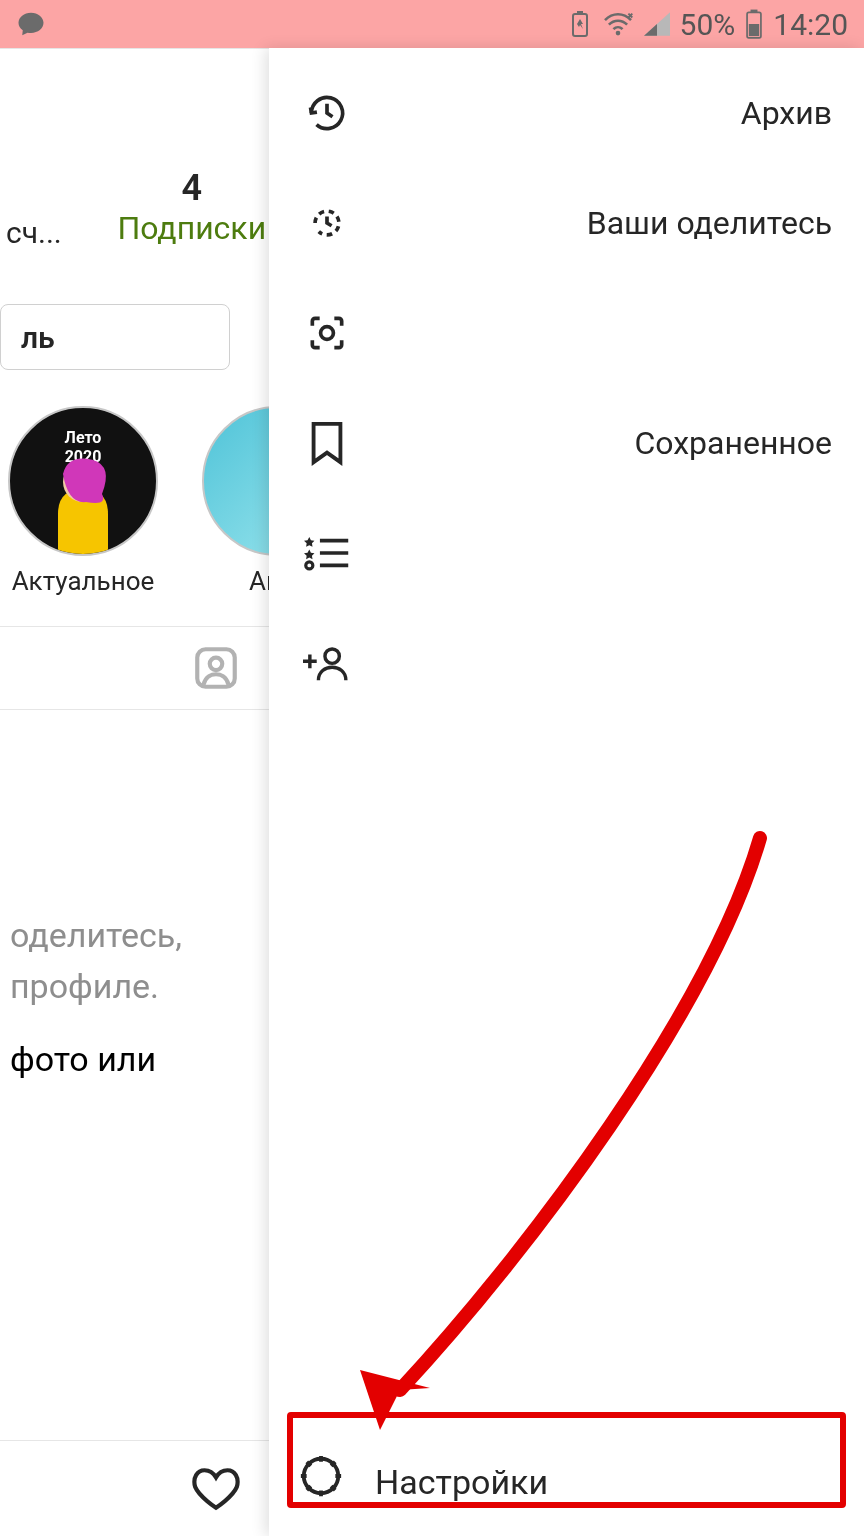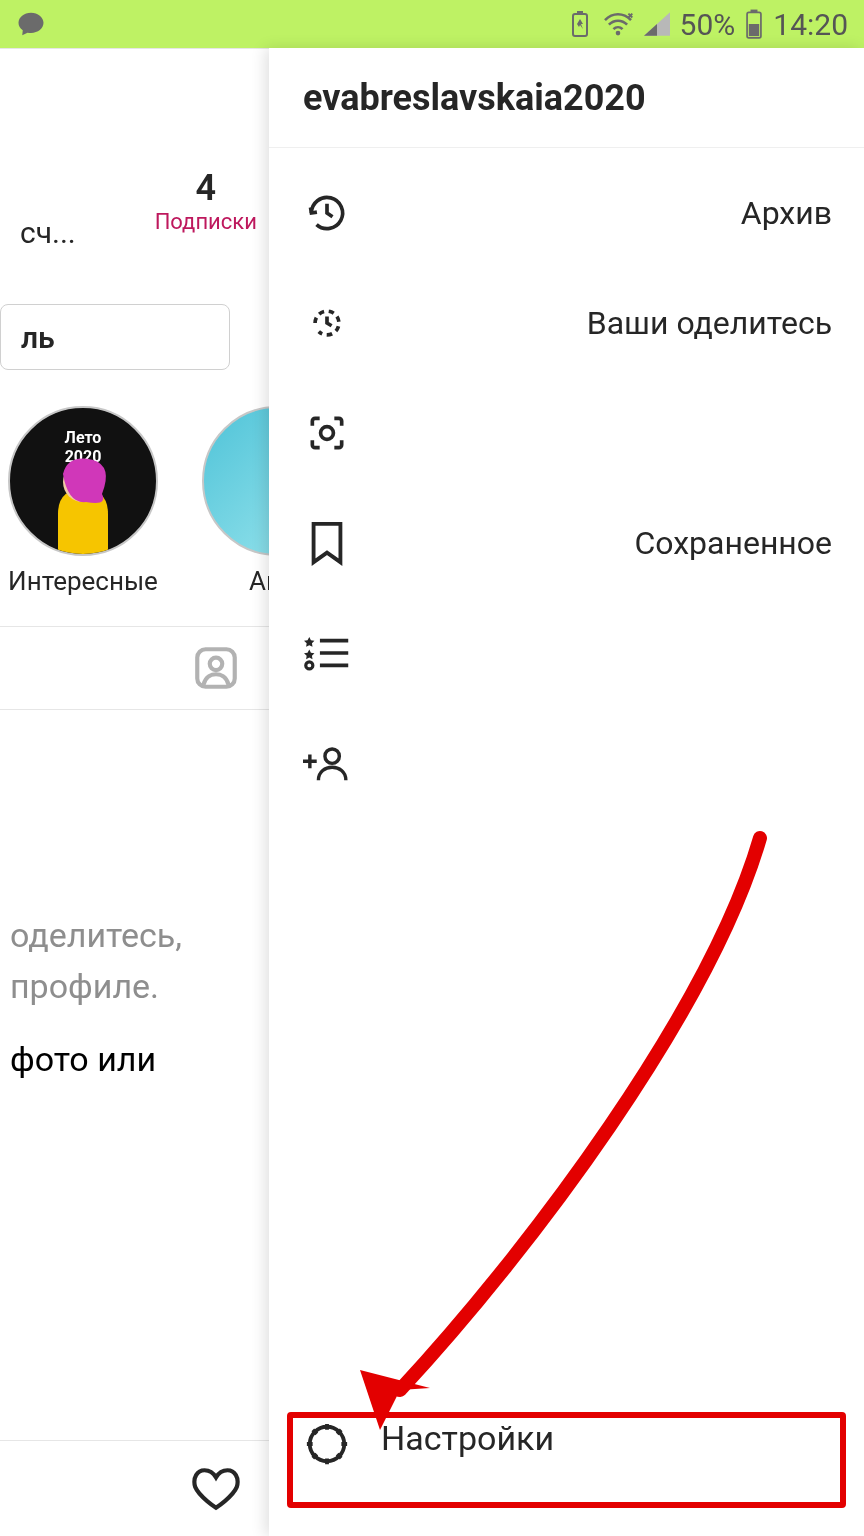--- a/index.html
+++ b/index.html
@@ -1,21 +1,21 @@
 <!DOCTYPE html>
 <html><head>
 <meta charset="utf-8">
 <style>
   * { box-sizing: border-box; margin: 0; padding: 0; }
   html, body { width: 864px; height: 1536px; font-family: -apple-system, "Segoe UI", Roboto, Arial, sans-serif; background: #fff; overflow: hidden; }
   .screen { position: relative; width: 864px; height: 1536px; }
 
   
   .statusbar {
-    height: 48px; background: #bef264;
+    height: 48px; background: #fca5a5;
     display: flex; align-items: center; justify-content: space-between;
     padding: 0 16px; color: #6b6b6b; font-size: 30px;
   }
   .statusbar .right { display: flex; align-items: center; gap: 10px; }
   .statusbar .right span { font-size: 30px; color: #555; }
   .statusbar svg { display: block; }
 
   
   .page {
     position: absolute; inset: 48px 0 0 0; background: #fff;
@@ -24,23 +24,23 @@
   .page-header {
     height: 88px; display: flex; align-items: center; justify-content: flex-end;
     padding-right: 30px;
   }
   .hamburger { width: 48px; height: 36px; display:flex; flex-direction:column; justify-content:space-between; }
   .hamburger div { height: 4px; background:#262626; border-radius:2px; }
 
   .stats { padding: 30px 0 20px 0; }
   .stat { text-align:center; width: 260px; }
   .stat .num { font-size: 36px; font-weight: 600; color:#262626; }
-  .stat .lbl { font-size: 22px; color:#be185d; }
+  .stat .lbl { font-size: 32px; color:#4d7c0f; }
   .stats-row { display:flex; }
-  .stats-row .truncated { font-size:30px; color:#262626; padding-top:48px; padding-left:20px; white-space:nowrap;}
+  .stats-row .truncated { font-size:30px; color:#262626; padding-top:48px; padding-left:6px; white-space:nowrap;}
 
   .editbtn {
     margin: 34px 0 0 0; width: 230px; height: 66px;
     border:1px solid #d0d0d0; border-radius:8px; background:#fff;
     font-size:30px; font-weight:600; color:#262626;
     display:flex; align-items:center; padding-left:20px;text-align:right;
   }
 
   .highlights { display:flex; gap: 28px; margin-top: 36px; padding-left:0;}
   .hl { width: 166px; text-align:center; }
@@ -76,21 +76,21 @@
     display:flex; align-items:center; gap: 30px;
     height: 110px; padding: 0 32px;
     font-size:32px; color:#262626;
   }
   .drawer-item .ico { width:52px; height:52px; display:flex; align-items:center; justify-content:center; flex-shrink:0;}
   .drawer-item .txt { flex:1; }
   .drawer-footer { padding-bottom: 28px; }
   .settings-row {
     margin: 0 18px 0 18px;
     border: 6px solid #e30000; border-radius:4px;
-    height: 96px; display:flex; align-items:flex-start; gap:28px; padding:0 8px;
+    height: 96px; display:flex; align-items:flex-end; gap:28px; padding:0 2px;
   }
   .settings-row .ico { width:52px; height:52px; display:flex; align-items:center; justify-content:center;}
   .settings-row .txt { font-size:34px; color:#262626;}
 
   
   .arrow-annot { position:absolute; pointer-events:none; }
 </style>
 </head>
 <body>
 
@@ -161,21 +161,21 @@
     <div class="highlights">
       <div class="hl hl1">
         <div class="circle">
           <div class="tag">Лето 2020</div>
           <svg class="person" width="90" height="100" viewBox="0 0 90 100">
             <path d="M20 100 L20 60 Q20 35 45 35 Q70 35 70 60 L70 100 Z" fill="#f6c500"></path>
             <circle cx="45" cy="28" r="20" fill="#f2c9a5"></circle>
             <path d="M25 20 Q30 0 55 6 Q75 12 64 40 Q70 52 48 48 Q30 50 25 20" fill="#d037b9"></path>
           </svg>
         </div>
-        <div class="lbl">Интересные</div>
+        <div class="lbl">Актуальное</div>
       </div>
       <div class="hl hl2">
         <div class="circle"></div>
         <div class="lbl">Акту</div>
       </div>
     </div>
 
     <div class="tabs">
       <div class="tabicon">
         <svg width="50" height="50" viewBox="0 0 24 24">
@@ -201,23 +201,20 @@
       </div>
       <div class="navitem">
         <div class="avatar-ring">
             <div class="inner"></div>
           </div>
       </div>
     </div>
   </div>
 
   <div class="drawer">
-    <div class="drawer-header">
-      <span class="uname">evabreslavskaia2020</span>
-    </div>
     <div class="drawer-list">
 
       <div class="drawer-item">
         <span class="ico">
           <svg width="44" height="44" viewBox="0 0 24 24">
               <path d="M3.5 12a8.5 8.5 0 1 1 2.8 6.3" fill="none" stroke="#262626" stroke-width="2"></path>
               <path d="M3 9l.5 3 3-.5" fill="none" stroke="#262626" stroke-width="2"></path>
               <path d="M12 7v5l3 2" fill="none" stroke="#262626" stroke-width="2"></path>
             </svg>
         </span>

